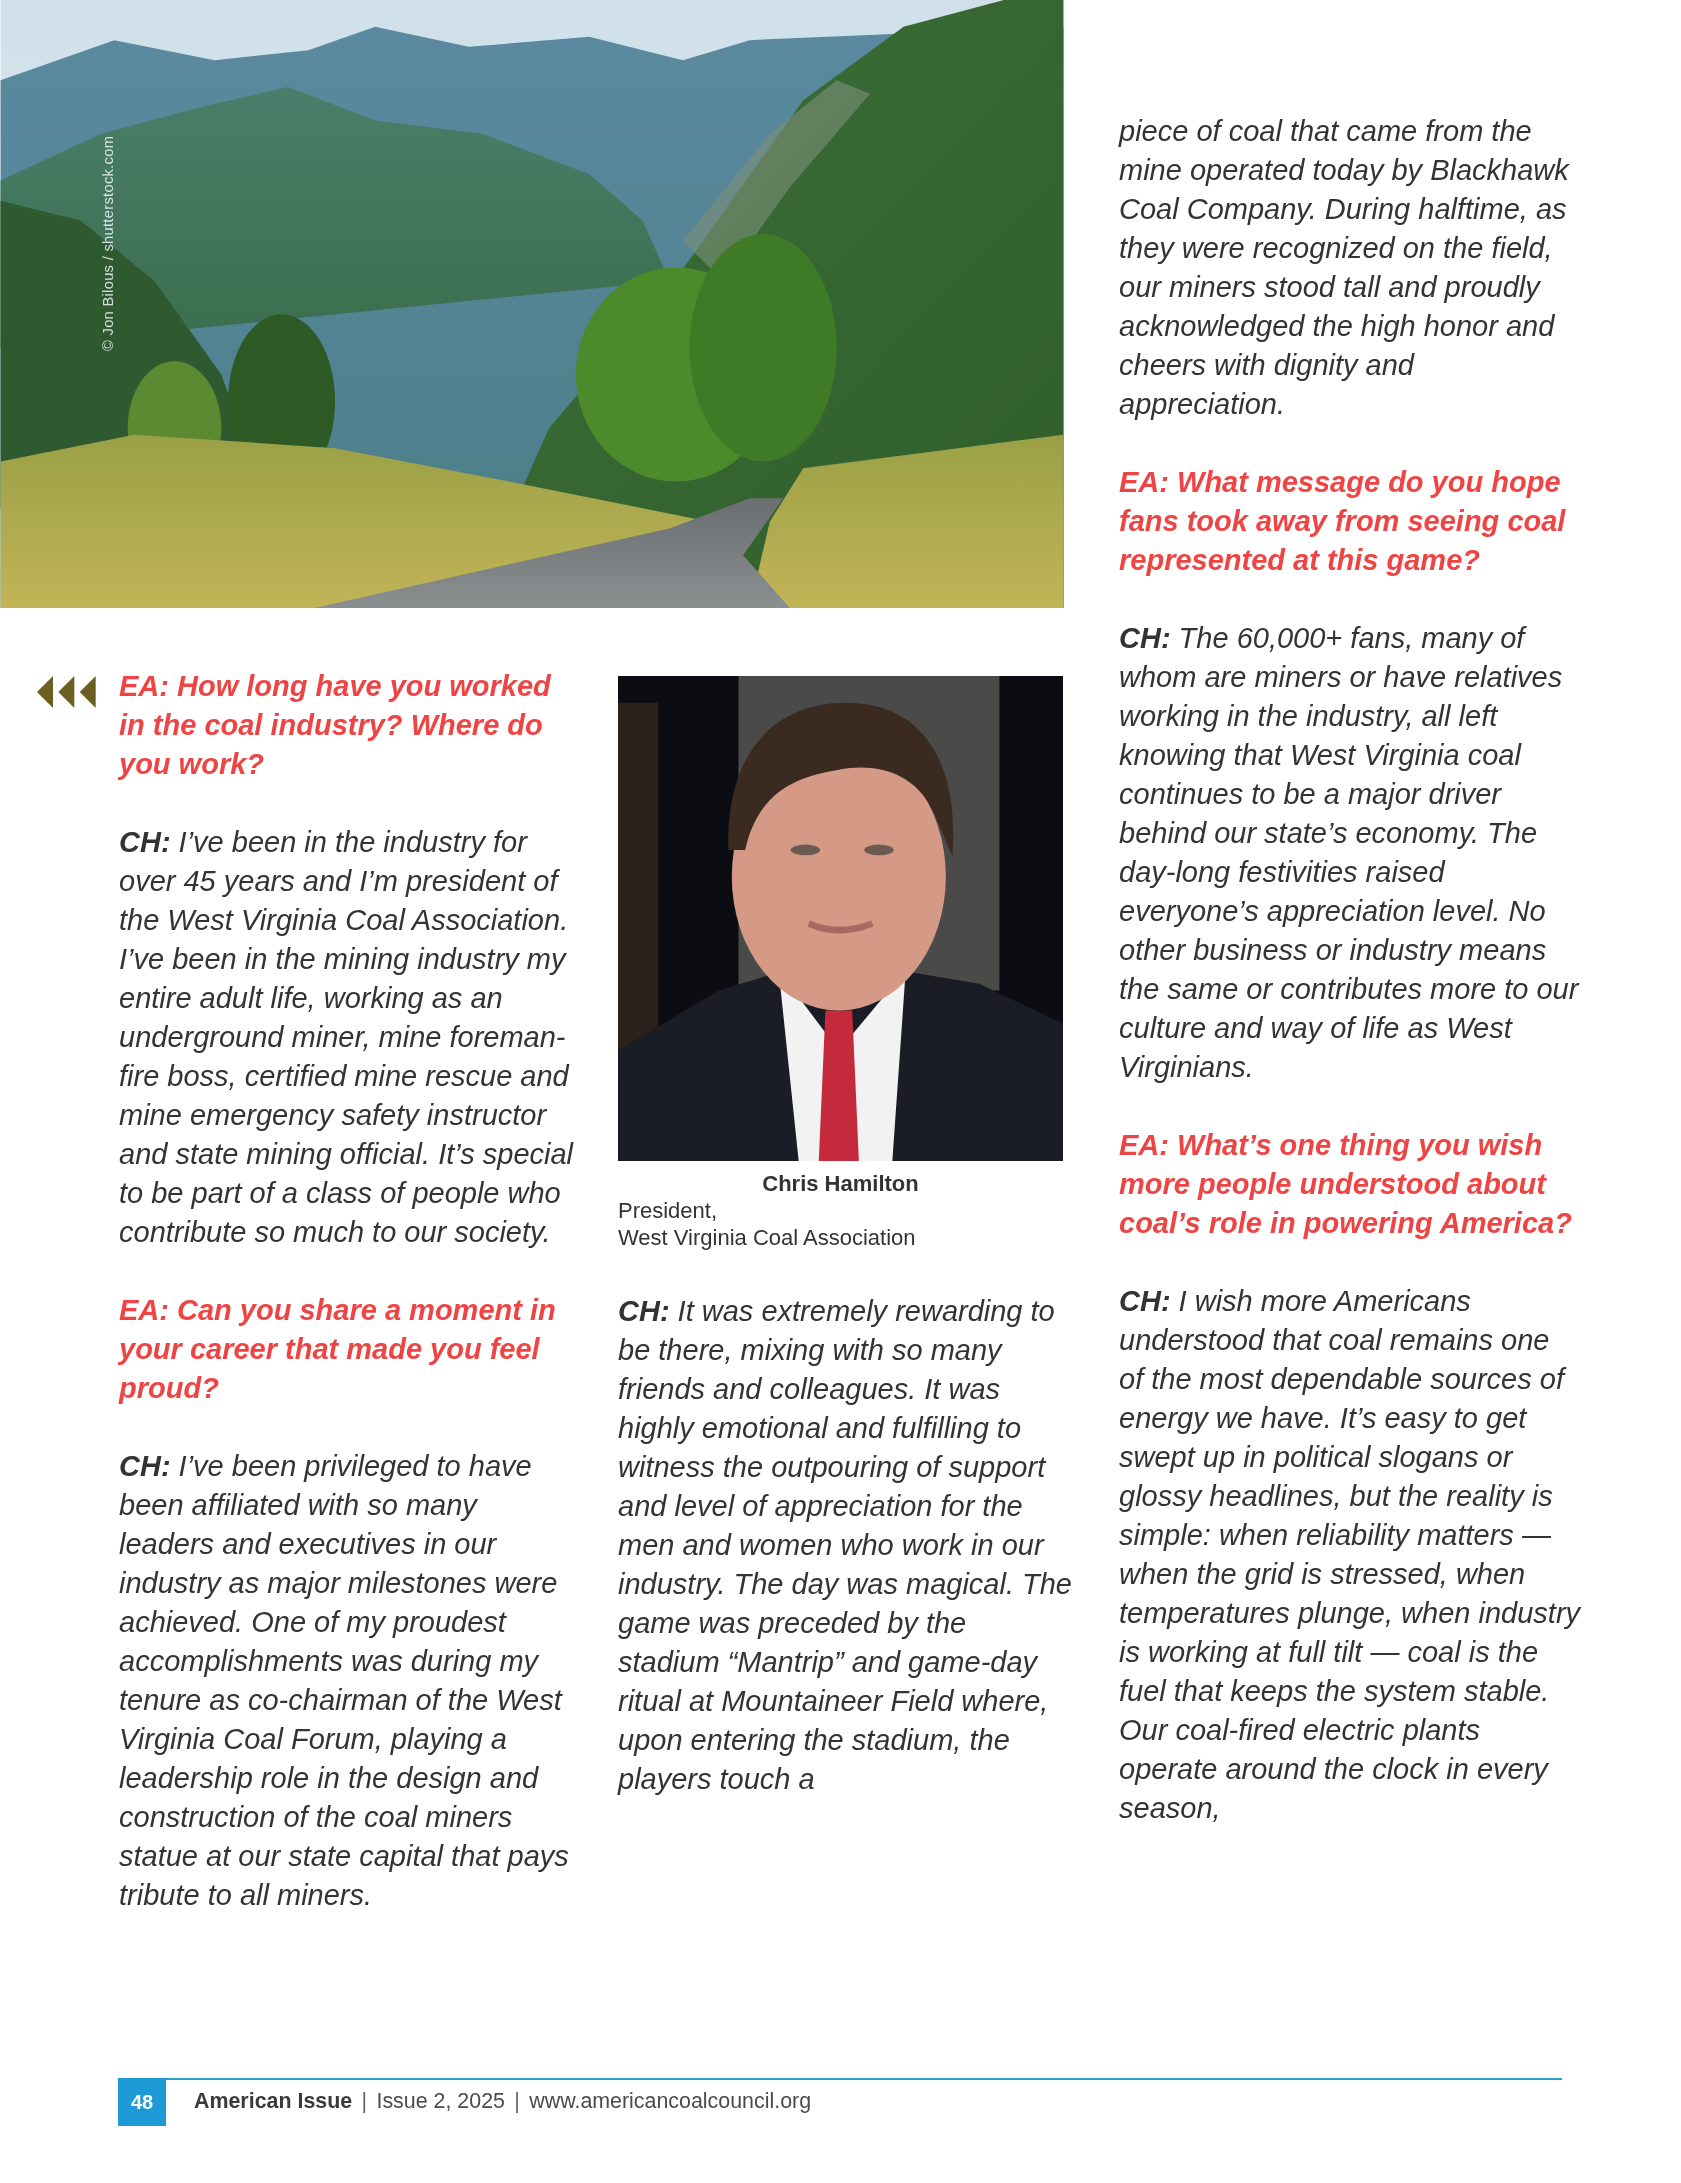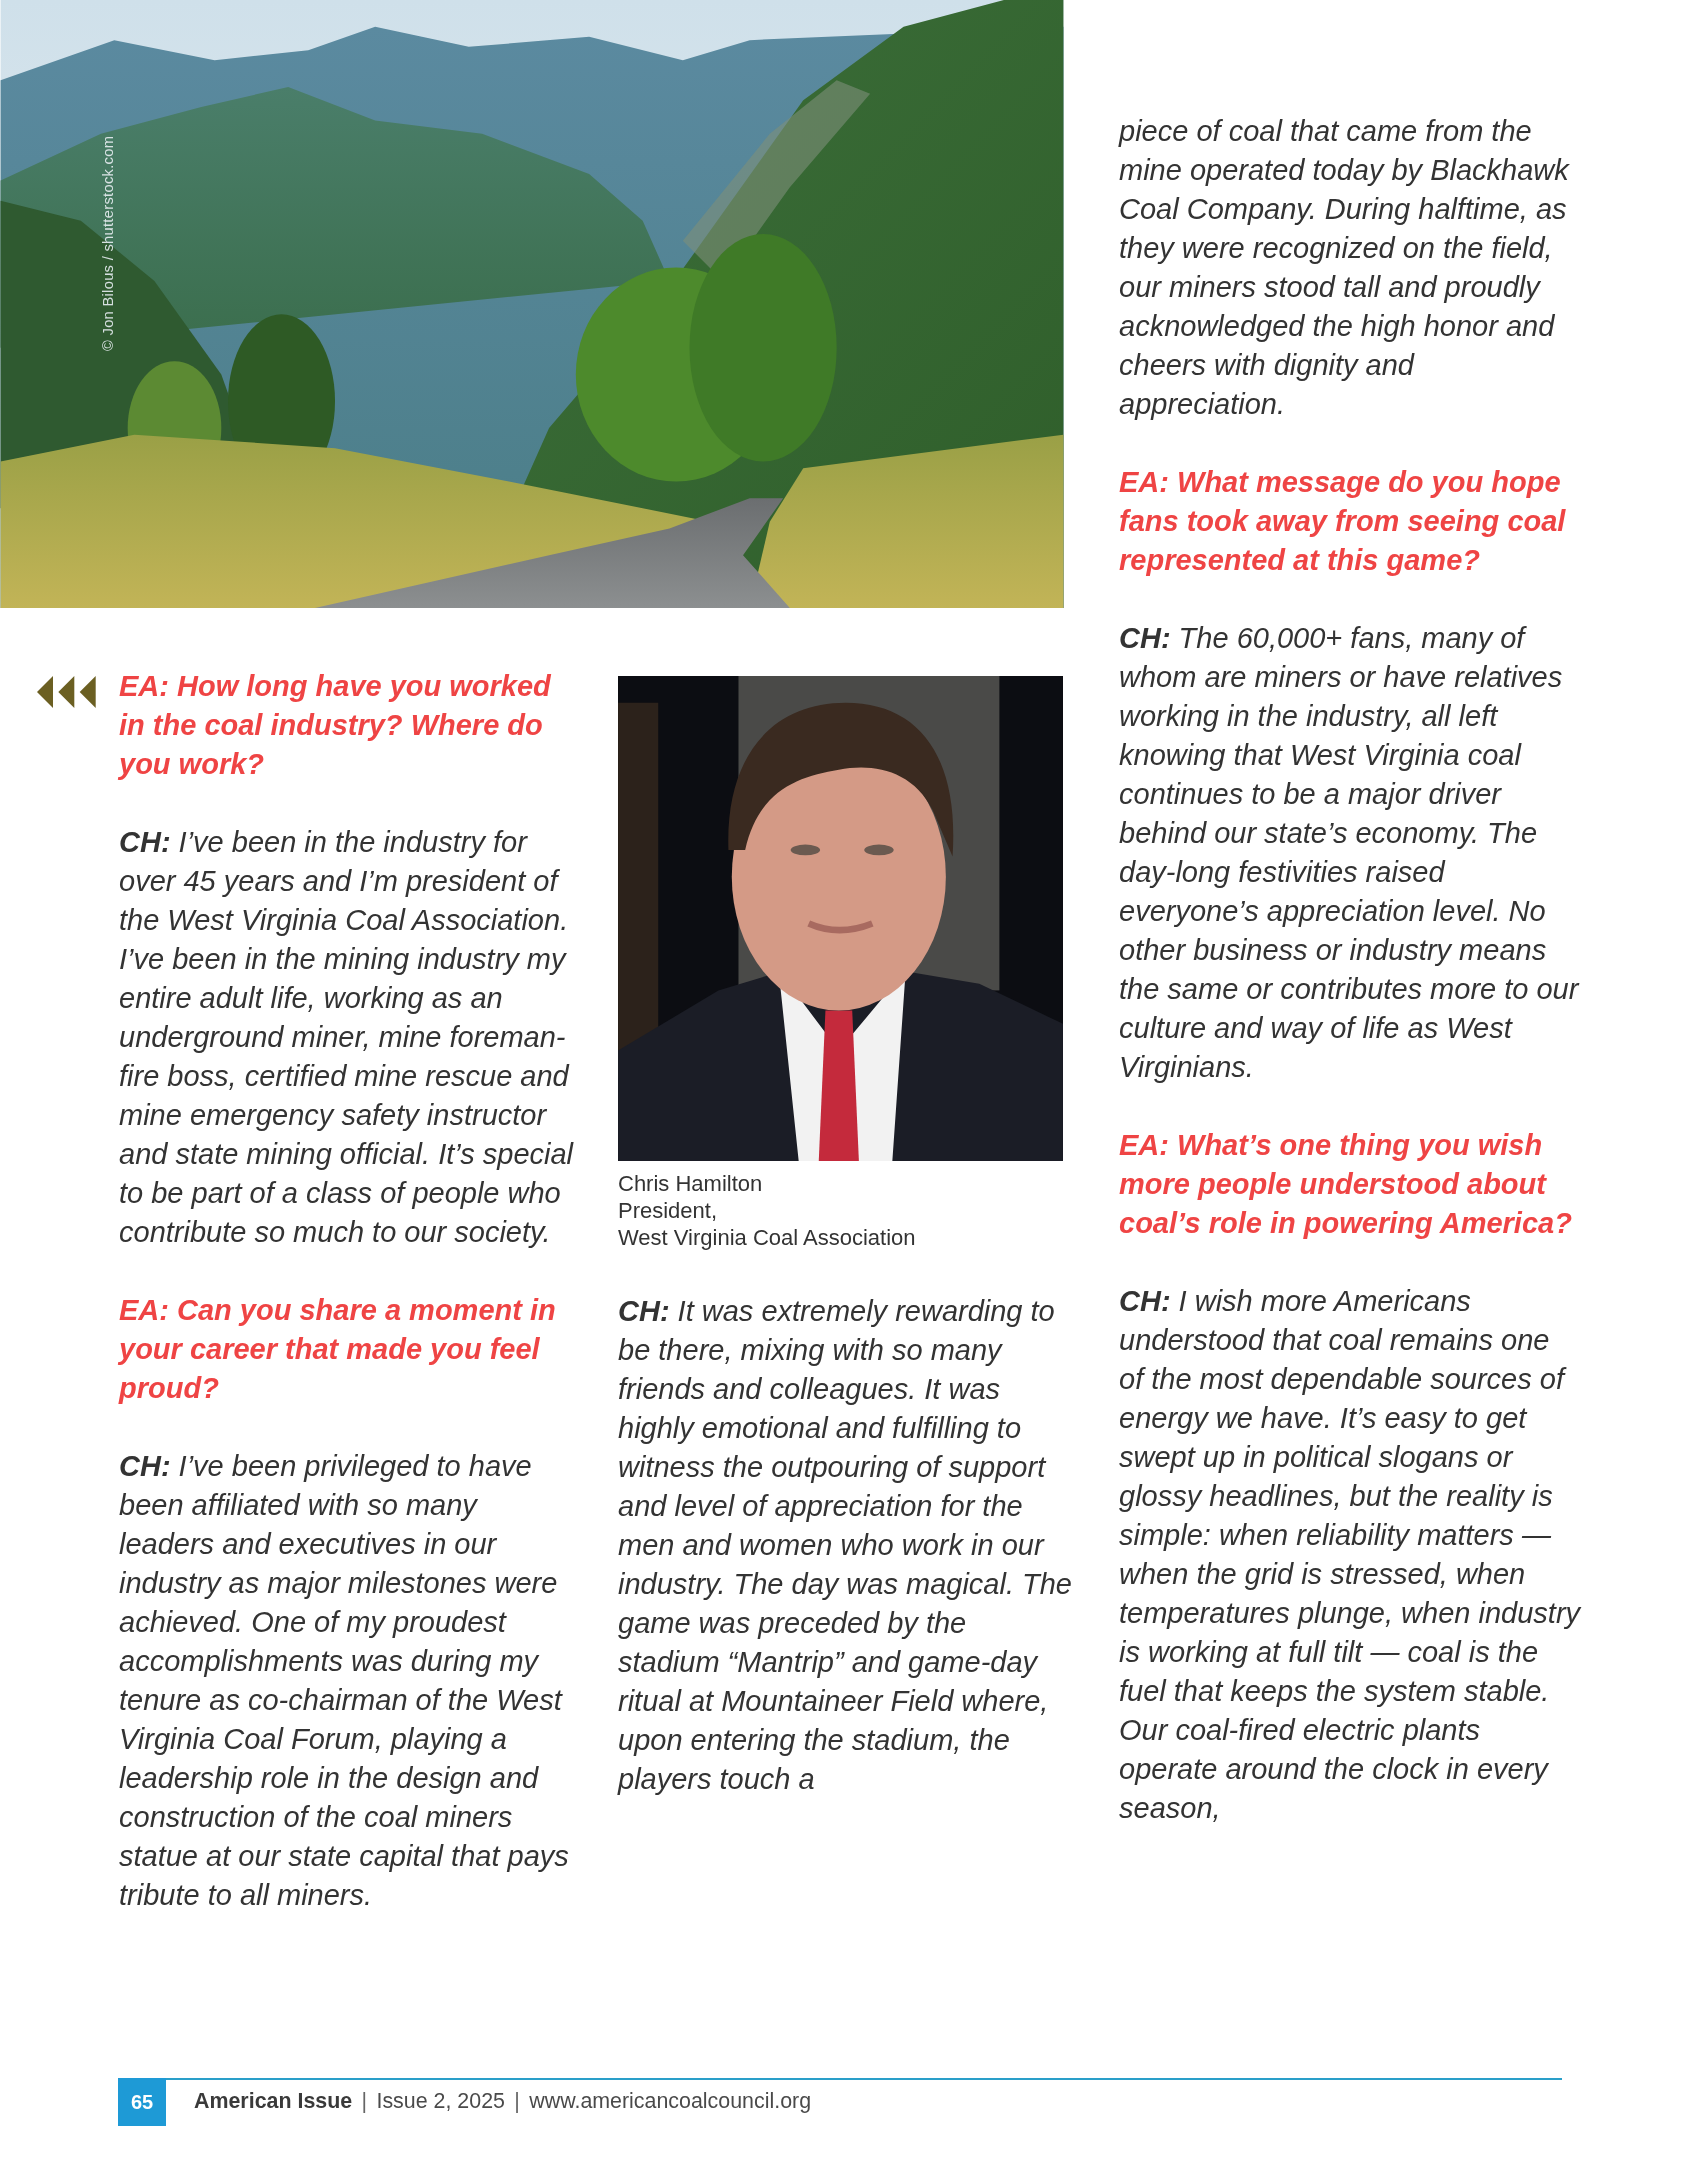--- a/index.html
+++ b/index.html
@@ -12,21 +12,21 @@
   .col { position:absolute; font-size:29px; line-height:39px; color:#333333; }
   .col p { margin:0 0 39px 0;font-style:italic; }
   .col p.q { font-weight:bold; color:#ef4444; }
   .col .lbl { font-weight:bold; }
   .col-left { left:119px; top:667px; width:455px; }
   .col-mid  { left:618px; top:1292px; width:455px; }
   .col-right{ left:1119px; top:112px; width:462px; }
   .chevrons { position:absolute; left:37px; top:676px; width:60px; height:32px; }
   .portrait { position:absolute; left:618px; top:676px; width:445px; height:485px; overflow:hidden; background:#0b0c10; }
   .caption { position:absolute; left:618px; top:1170px; width:445px; font-size:22px; line-height:27px; color:#333; }
-  .caption .name { font-weight:normal; }
+  .caption .name { font-weight:bold;text-align:center; }
   .footer-line { position:absolute; left:118px; top:2078px; width:1444px; height:2px; background:#2a9fc9; }
   .page-box { position:absolute; left:118px; top:2078px; width:48px; height:48px; background:#1e9ad6;
               color:#fff; font-weight:bold; font-size:20px; display:flex; align-items:center; justify-content:center; }
   .footer-text { position:absolute; left:194px; top:2089px; font-size:21.4px; color:#4a4a4a; white-space:nowrap; }
   .footer-text .brand { font-weight:bold; color:#3a3a3a; }
   .footer-text .sep { margin:0 9.4px; color:#666; }
 </style>
 </head>
 <body>
 
@@ -117,17 +117,17 @@
 
 <div class="col col-right">
   <p><span>piece of coal that came from the mine operated today by Blackhawk Coal Company. During halftime, as they were recognized on the field, our miners stood tall and proudly acknowledged the high honor and cheers with dignity and appreciation.</span></p>
   <p class="q"><span class="lbl">EA:</span><span> What message do you hope fans took away from seeing coal represented at this game?</span></p>
   <p><span class="lbl">CH:</span><span> The 60,000+ fans, many of whom are miners or have relatives working in the industry, all left knowing that West Virginia coal continues to be a major driver behind our state’s economy. The day-long festivities raised everyone’s appreciation level. No other business or industry means the same or contributes more to our culture and way of life as West Virginians.</span></p>
   <p class="q"><span class="lbl">EA:</span><span> What’s one thing you wish more people understood about coal’s role in powering America?</span></p>
   <p><span class="lbl">CH:</span><span> I wish more Americans understood that coal remains one of the most dependable sources of energy we have. It’s easy to get swept up in political slogans or glossy headlines, but the reality is simple: when reliability matters — when the grid is stressed, when temperatures plunge, when industry is working at full tilt — coal is the fuel that keeps the system stable. Our coal-fired electric plants operate around the clock in every season,</span></p>
 </div>
 
 <div class="footer-line"></div>
-<div class="page-box">65</div>
+<div class="page-box">48</div>
 <div class="footer-text">
   <span class="brand">American Issue</span><span class="sep">|</span><span>Issue 2, 2025</span><span class="sep">|</span><span>www.americancoalcouncil.org</span>
 </div>
 
 
 </body></html>

